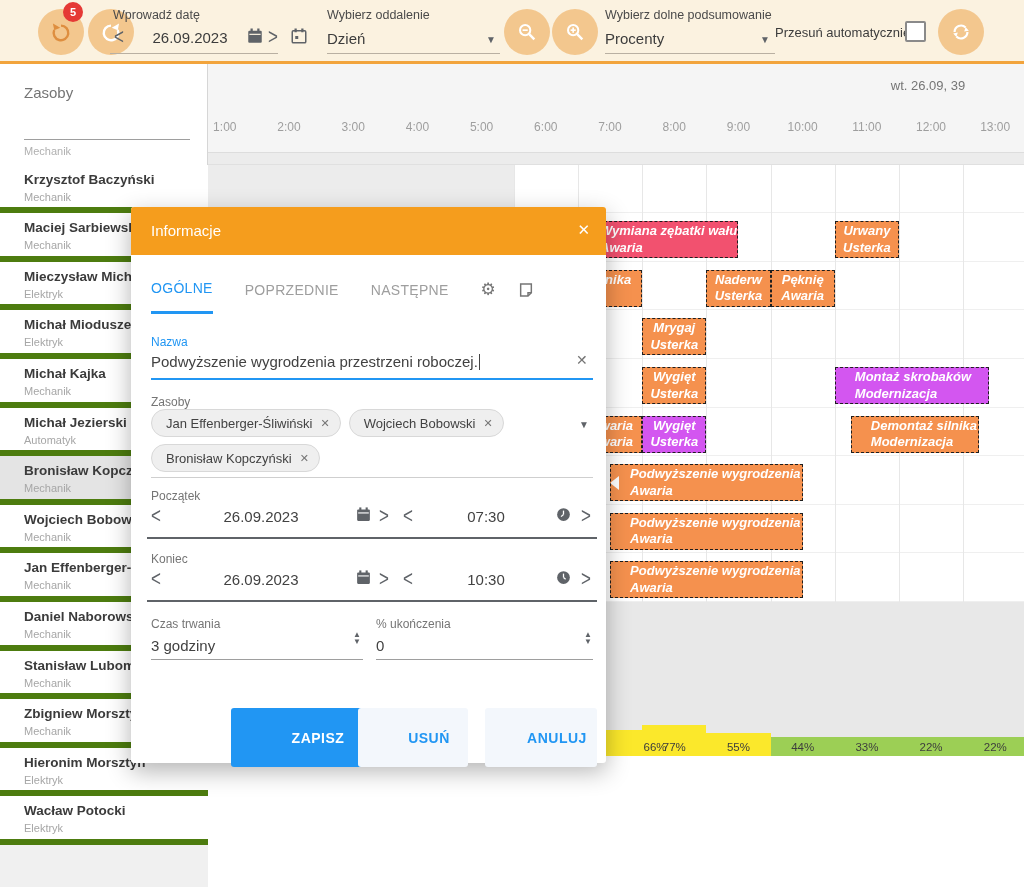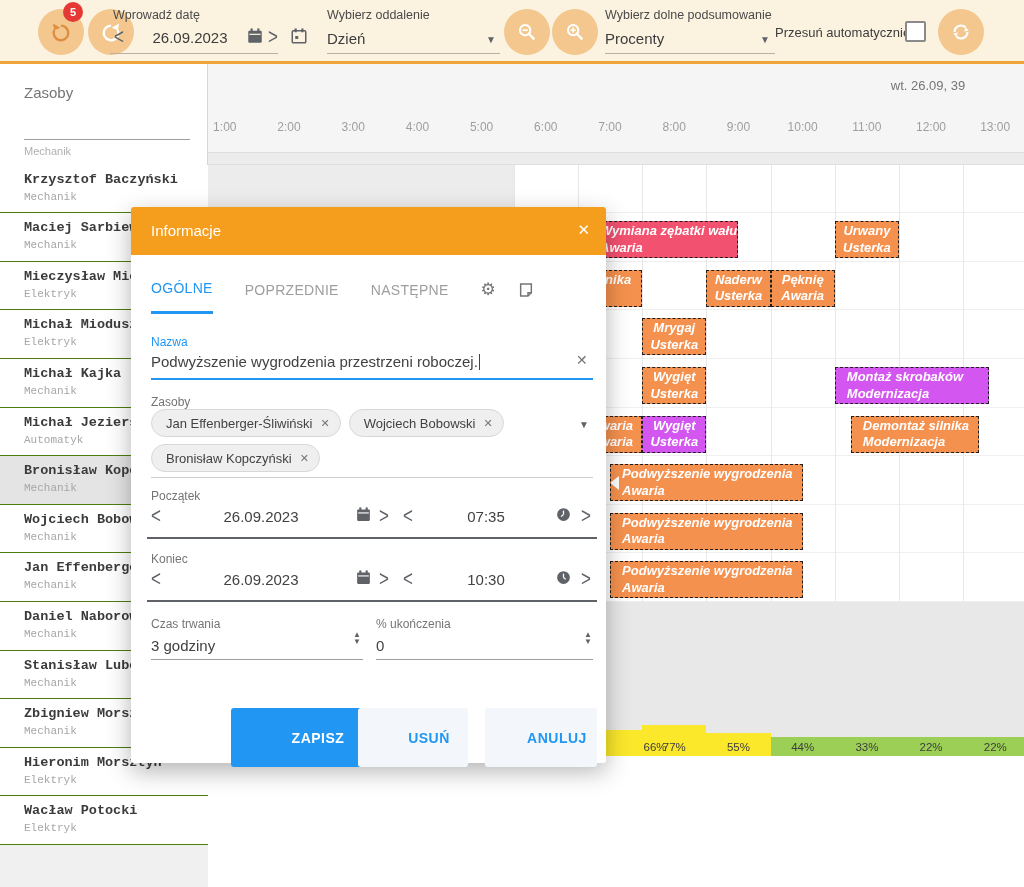--- a/index.html
+++ b/index.html
@@ -10,37 +10,37 @@
   .cbtn{position:absolute;width:46px;height:46px;border-radius:50%;background:#F3C78E;display:flex;align-items:center;justify-content:center;}
   .tb-label{position:absolute;font-size:12.5px;color:#4a4a4a;}
   .tb-value{position:absolute;font-size:15px;color:#3c3c3c;}
   .tb-underline{position:absolute;height:1px;background:#b9b0a2;}
   .chv{font-size:17px;color:#5f6368;display:inline-block;transform:scaleY(1.35);line-height:1;}
   .ddown{font-size:10px;color:#5f6368;}
   .badge{position:absolute;width:20px;height:20px;border-radius:50%;background:#E53935;color:#fff;font-size:11px;font-weight:bold;display:flex;align-items:center;justify-content:center;z-index:6;}
   .checkbox{position:absolute;width:17px;height:17px;border:2px solid #8a8a8a;border-radius:2px;background:#fff;}
   
   #sidebar{position:absolute;left:0;top:64px;width:208px;height:823px;background:#fff;border-right:1px solid #d6d6d6;box-sizing:border-box;z-index:2;}
-  .res-row{position:relative;height:48.6px;border-bottom:1px solid #4d7c0f;box-sizing:border-box;background:#fff;font-family:Liberation Mono, monospace;}
+  .res-row{position:relative;height:48.6px;border-bottom:6px solid #4d7c0f;box-sizing:border-box;background:#fff;}
   .res-row.sel{background:#e4e4e4;}
   .res-name{position:absolute;left:24px;top:7px;font-size:13.5px;font-weight:bold;color:#3b3b3b;white-space:nowrap;}
   .res-role{position:absolute;left:24px;top:26px;font-size:11px;color:#a6a6a6;white-space:nowrap;}
   
   #chart{position:absolute;left:208px;top:64px;width:816px;height:692px;background:#fff;overflow:hidden;z-index:1;}
   #chart-header{position:absolute;left:0;top:0;width:816px;height:89px;background:#F5F5F5;border-bottom:1px solid #ddd;box-sizing:border-box;}
   #day-label{position:absolute;top:14px;left:650px;width:140px;text-align:center;font-size:13px;color:#757575;}
   .hour-label{position:absolute;top:56px;transform:translateX(-50%);font-size:12px;color:#9e9e9e;white-space:nowrap;}
   #partial-row{position:absolute;left:0;top:89px;width:816px;height:11.6px;background:#ECECEC;border-bottom:1px solid #e0e0e0;box-sizing:border-box;}
   .grid-row{position:absolute;left:0;width:816px;height:48.6px;border-bottom:1px solid #efefef;box-sizing:border-box;background:#fff;}
   .nonwork{position:absolute;left:0;top:0;height:100%;background:#ECECEC;}
   .vline{position:absolute;top:0;width:1px;height:437px;background:#e7e7e7;}
   #gray-bottom{position:absolute;left:0;top:538px;width:816px;height:243px;background:#E8E8E8;}
   
   .task{position:absolute;height:37px;box-sizing:border-box;border:1px dashed #1f1f1f;color:#fff;font-style:italic;font-weight:bold;font-size:13px;line-height:16.5px;text-align:center;overflow:hidden;padding-top:1px;z-index:3;}
-  .task.left{text-align:left;padding-left:11px;}
+  .task.left{text-align:left;padding-left:19px;}
   .task.redbar{background:#F2516F;}
   .task.orange{background:#F5914E;}
   .task.purple{background:#D356F0;}
   .task .l1,.task .l2{white-space:nowrap;}
   .notch{position:absolute;left:-1px;top:11px;width:0;height:0;border:7px solid transparent;border-left:none;border-right:9px solid #fff;}
   
   #hscroll{position:absolute;left:0;top:781px;width:816px;height:17px;background:#fff;}
   #hthumb{position:absolute;left:441px;top:3px;width:86px;height:11px;background:#c4c4c4;}
   #hleft{position:absolute;left:4px;top:3px;font-size:9px;color:#616161;}
   #summary{position:absolute;left:0;top:798px;width:816px;height:25px;background:#fafafa;}
@@ -386,21 +386,21 @@
     <span class="abs" style="left:224px;top:299px;">
       <svg width="17" height="17" viewBox="0 0 24 24">
           <rect x="3" y="5" width="18" height="16" rx="1.5" fill="#5f6368"></rect>
           <rect x="6" y="2" width="3" height="5" fill="#5f6368"></rect>
           <rect x="15" y="2" width="3" height="5" fill="#5f6368"></rect>
           <rect x="4.5" y="9" width="15" height="1.6" fill="#fff"></rect>
         </svg>
     </span>
     <span class="chv abs" style="left:248px;top:300px;">&gt;</span>
     <span class="chv abs" style="left:272px;top:300px;">&lt;</span>
-    <div class="dlg-value" style="left:300px;top:301px;width:110px;text-align:center;">07:35</div>
+    <div class="dlg-value" style="left:300px;top:301px;width:110px;text-align:center;">07:30</div>
     <span class="abs" style="left:424px;top:299px;">
       <svg width="17" height="17" viewBox="0 0 24 24">
           <circle cx="12" cy="12" r="9" fill="#5f6368"></circle>
           <line x1="12" y1="12" x2="12" y2="6.5" stroke="#fff" stroke-width="1.8"></line>
           <line x1="12" y1="12" x2="8.5" y2="15" stroke="#fff" stroke-width="1.8"></line>
         </svg>
     </span>
     <span class="chv abs" style="left:450px;top:300px;">&gt;</span>
     <div class="dlg-line" style="left:16px;top:330px;width:450px;"></div>
 

